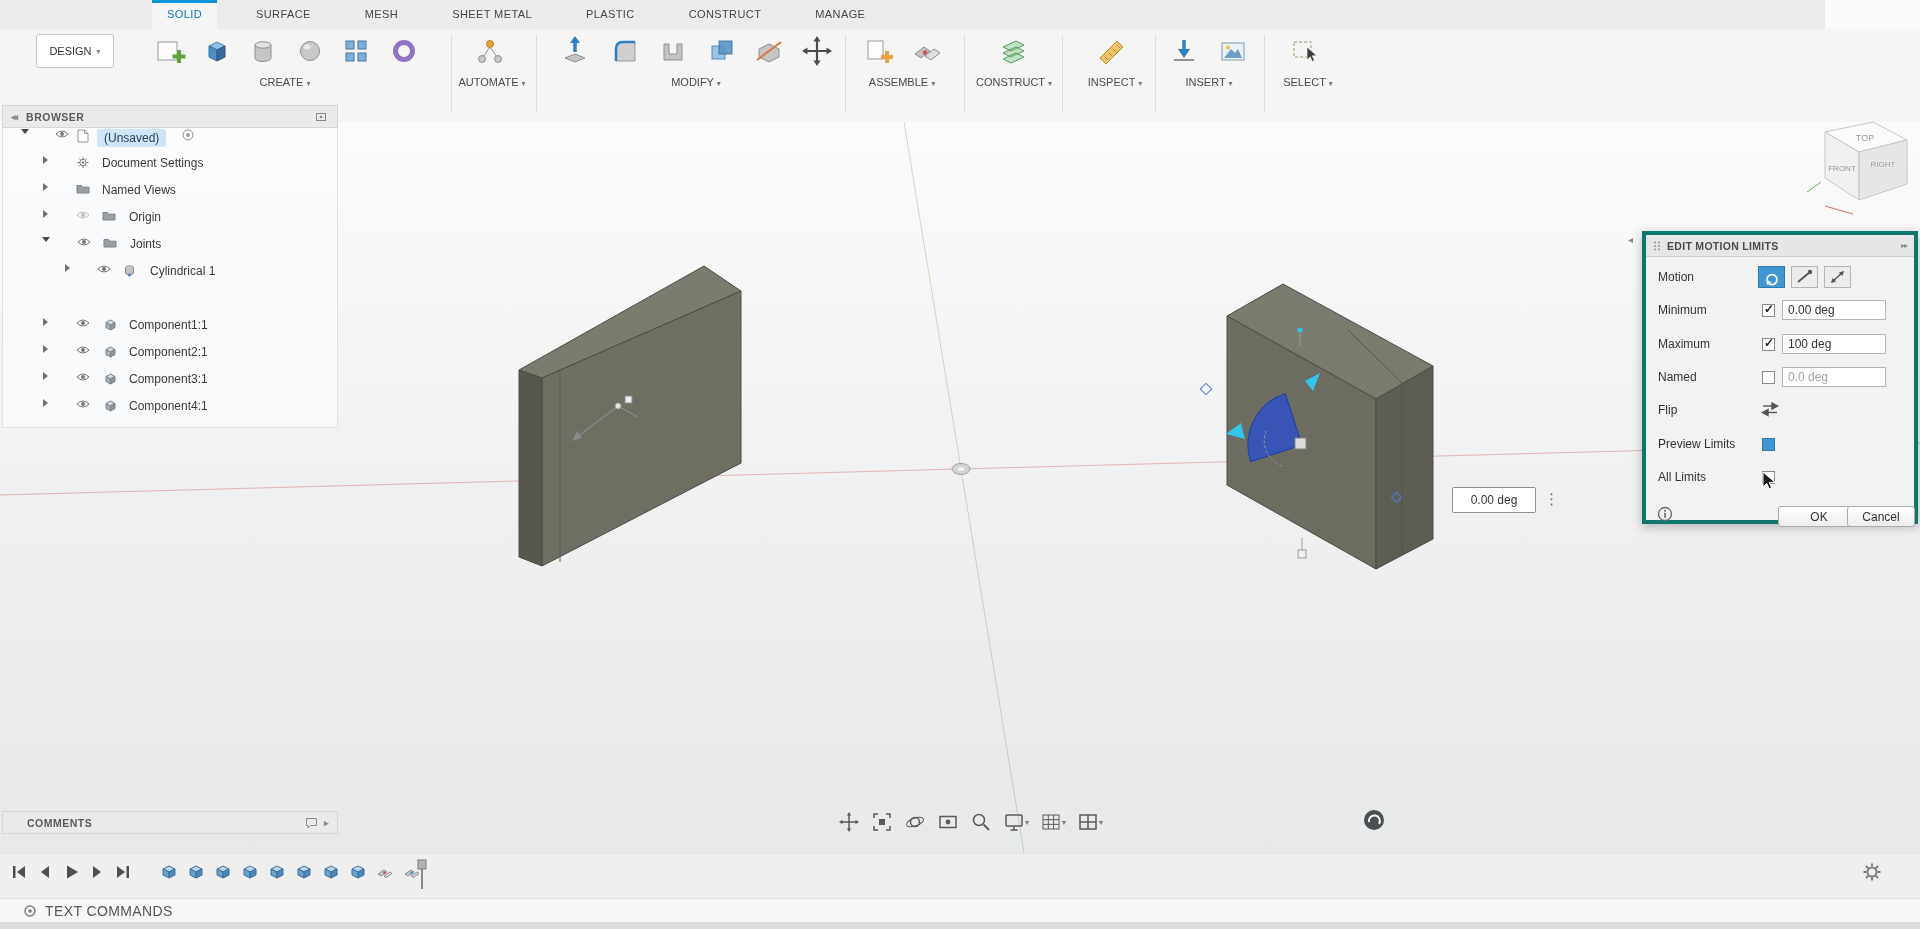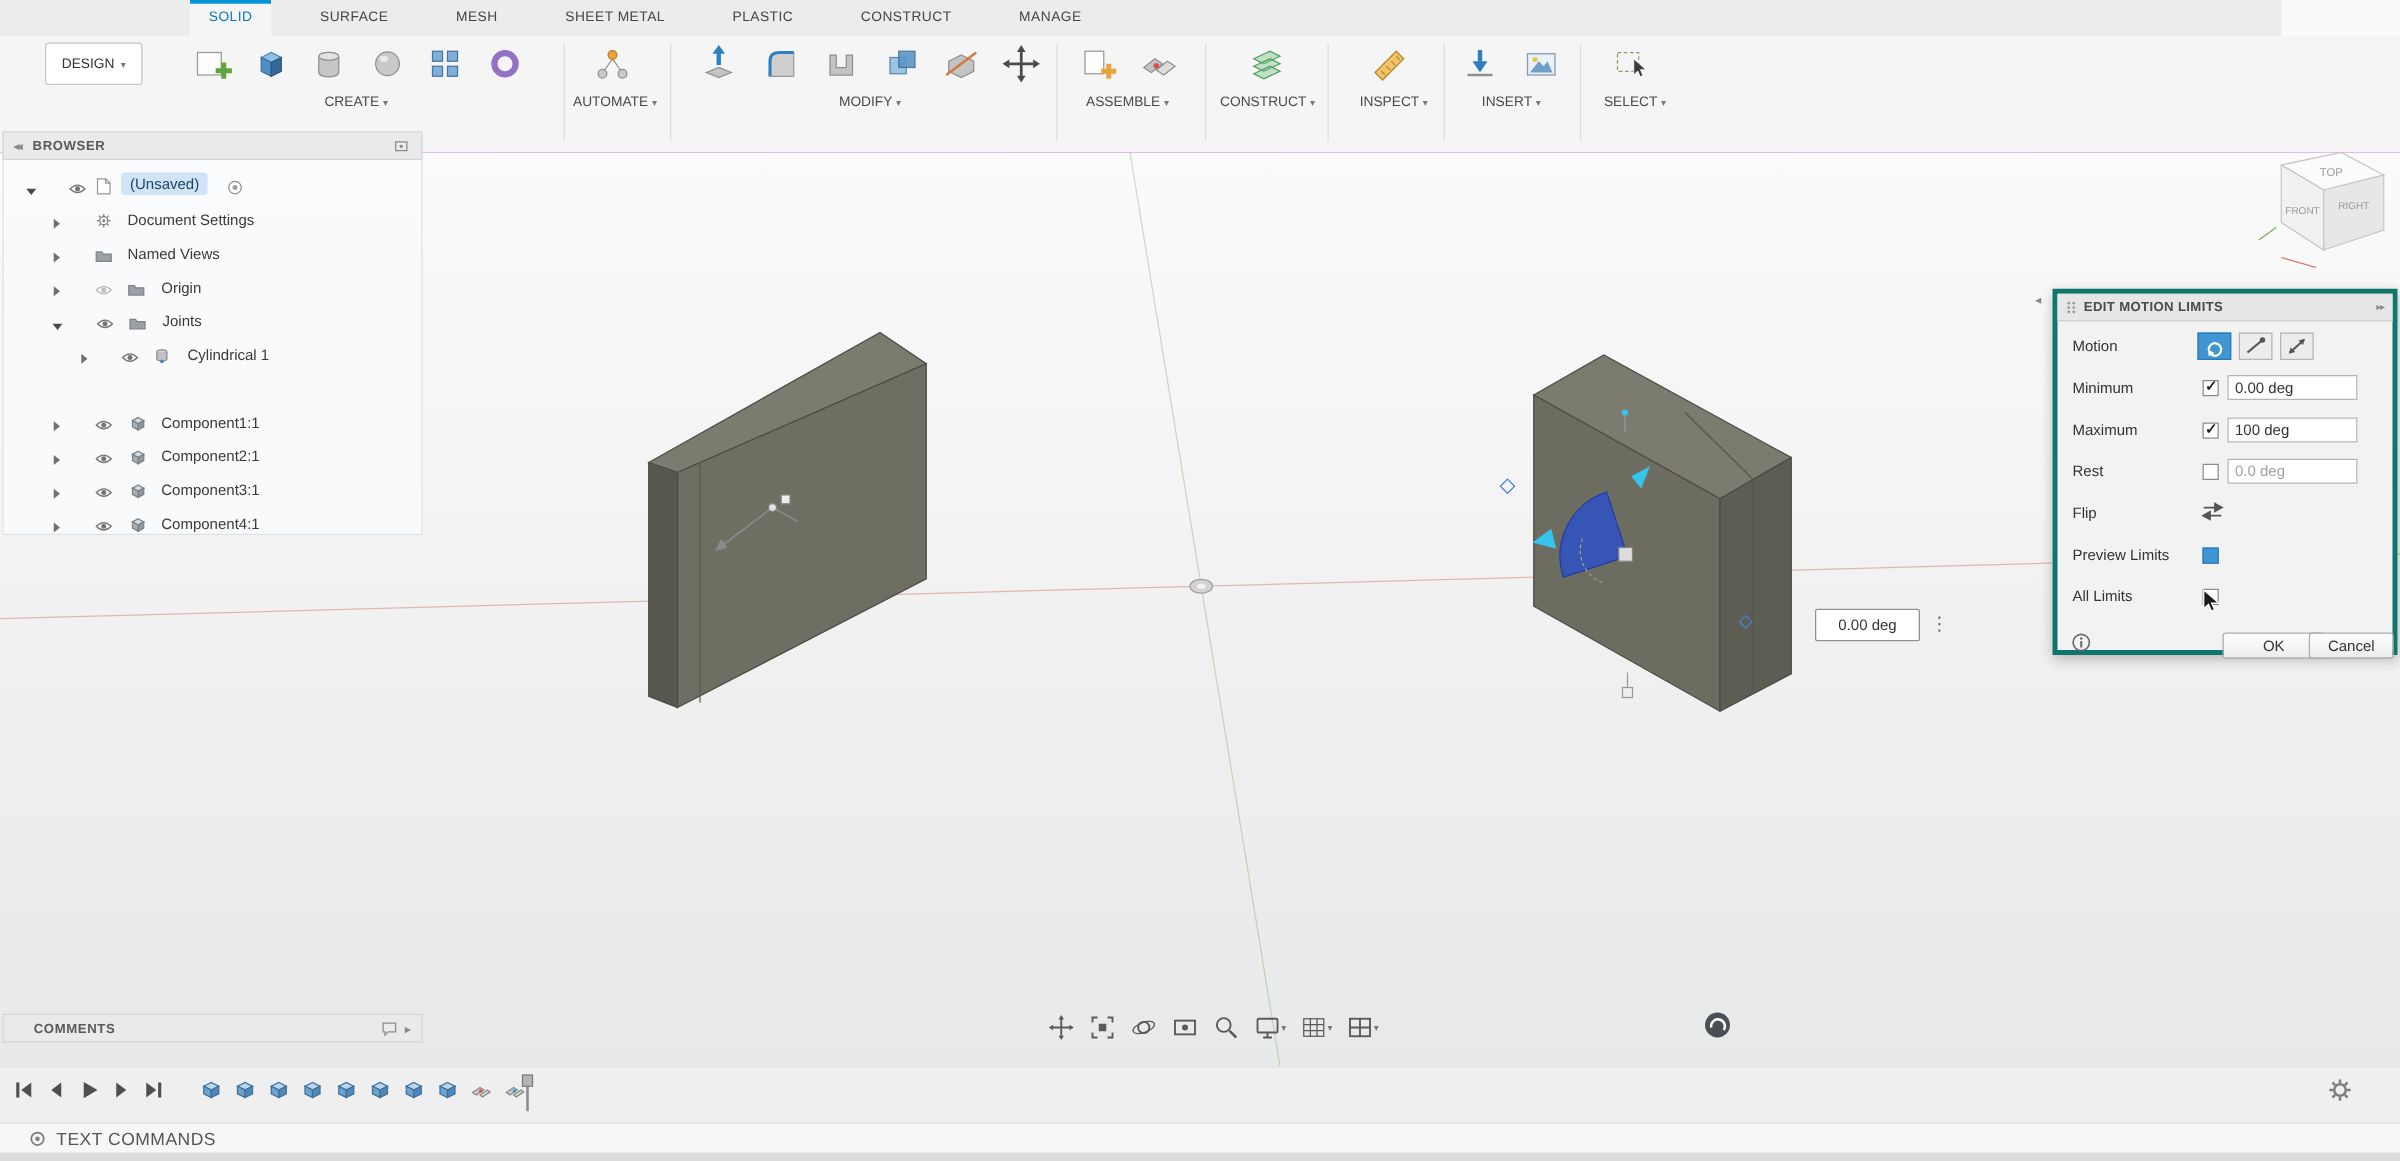--- a/index.html
+++ b/index.html
@@ -16,21 +16,21 @@
   .designbtn{position:absolute;left:36px;top:5px;width:76px;height:32px;background:#fff;border:1px solid #c6c6c6;border-radius:3px;
      display:flex;align-items:center;justify-content:center;gap:5px;font-size:11px;color:#333}
   .caret{font-size:8px;color:#7a7a7a}
   .ticon{position:absolute;top:4px;width:36px;height:36px}
   .ticon svg{width:36px;height:36px;display:block}
   .glabel{position:absolute;top:47px;width:140px;text-align:center;font-size:11px;color:#4a4a4a;white-space:nowrap}
   .vsep{position:absolute;top:6px;height:78px;width:1px;background:#dedede}
   
   .panelhead{background:#e8eaeb;border:1px solid #d4d6d8;box-sizing:border-box;display:flex;align-items:center;font-size:10.5px;font-weight:bold;color:#5a5a5a;letter-spacing:.5px}
   .browser-body{background:rgba(248,250,251,.86);border:1px solid #e0e2e4;border-top:none;box-sizing:border-box}
-  .trow{position:absolute;left:0;width:334px;height:27px;display:flex;align-items:flex-end;font-size:12px;color:#3a3a3a;white-space:nowrap}
+  .trow{position:absolute;left:0;width:334px;height:27px;display:flex;align-items:flex-start;font-size:12px;color:#3a3a3a;white-space:nowrap}
   .disc{width:0;height:0;border-left:5px solid #707070;border-top:4px solid transparent;border-bottom:4px solid transparent;flex:none}
   .disc.exp{border-left:4px solid transparent;border-right:4px solid transparent;border-top:5px solid #4a4a4a;border-bottom:none}
   .pill{background:#cfe4f7;border-radius:3px;padding:2px 7px;color:#24455f}
   .treeicon{flex:none;display:block}
   .dim{opacity:.45}
   .iconsel{background:#cfe4f7;border-radius:2px;padding:1px}
   
   .dialog{left:1642px;top:231px;width:276px;height:293px;background:#f2f2f2;border:4px solid #0f766e;box-shadow:0 3px 10px rgba(0,0,0,.25);box-sizing:border-box}
   .dhead{position:absolute;left:0;top:0;width:100%;height:22px;background:#e6e6e6;border-bottom:1px solid #d0d0d0;box-sizing:border-box;display:flex;align-items:center}
   .dtitle{font-size:10.5px;font-weight:bold;color:#4a4a4a;letter-spacing:.3px;margin-left:6px}
@@ -587,21 +587,21 @@
         </svg></div>
 
     <div class="dlabel" style="top:68px">Minimum</div>
     <span class="cb checked" style="top:69px"></span>
     <input class="dfield" style="top: 65px;" value="0.00 deg">
 
     <div class="dlabel" style="top:102px">Maximum</div>
     <span class="cb checked" style="top:103px"></span>
     <input class="dfield" style="top: 99px;" value="100 deg">
 
-    <div class="dlabel" style="top:135px">Rest</div>
+    <div class="dlabel" style="top:135px">Named</div>
     <span class="cb" style="top:136px"></span>
     <input class="dfield gray" style="top: 132px;" value="0.0 deg">
 
     <div class="dlabel" style="top:168px">Flip</div>
     <svg class="abs" style="left:114px;top:166px" width="20" height="16">
         <g stroke="#555" stroke-width="1.4" fill="#555">
           <line x1="3" y1="5" x2="13" y2="5"></line>
           <polygon points="12,2 17.5,5 12,8"></polygon>
           <line x1="7" y1="11.5" x2="17" y2="11.5"></line>
           <polygon points="8,8.5 2.5,11.5 8,14.5"></polygon>

